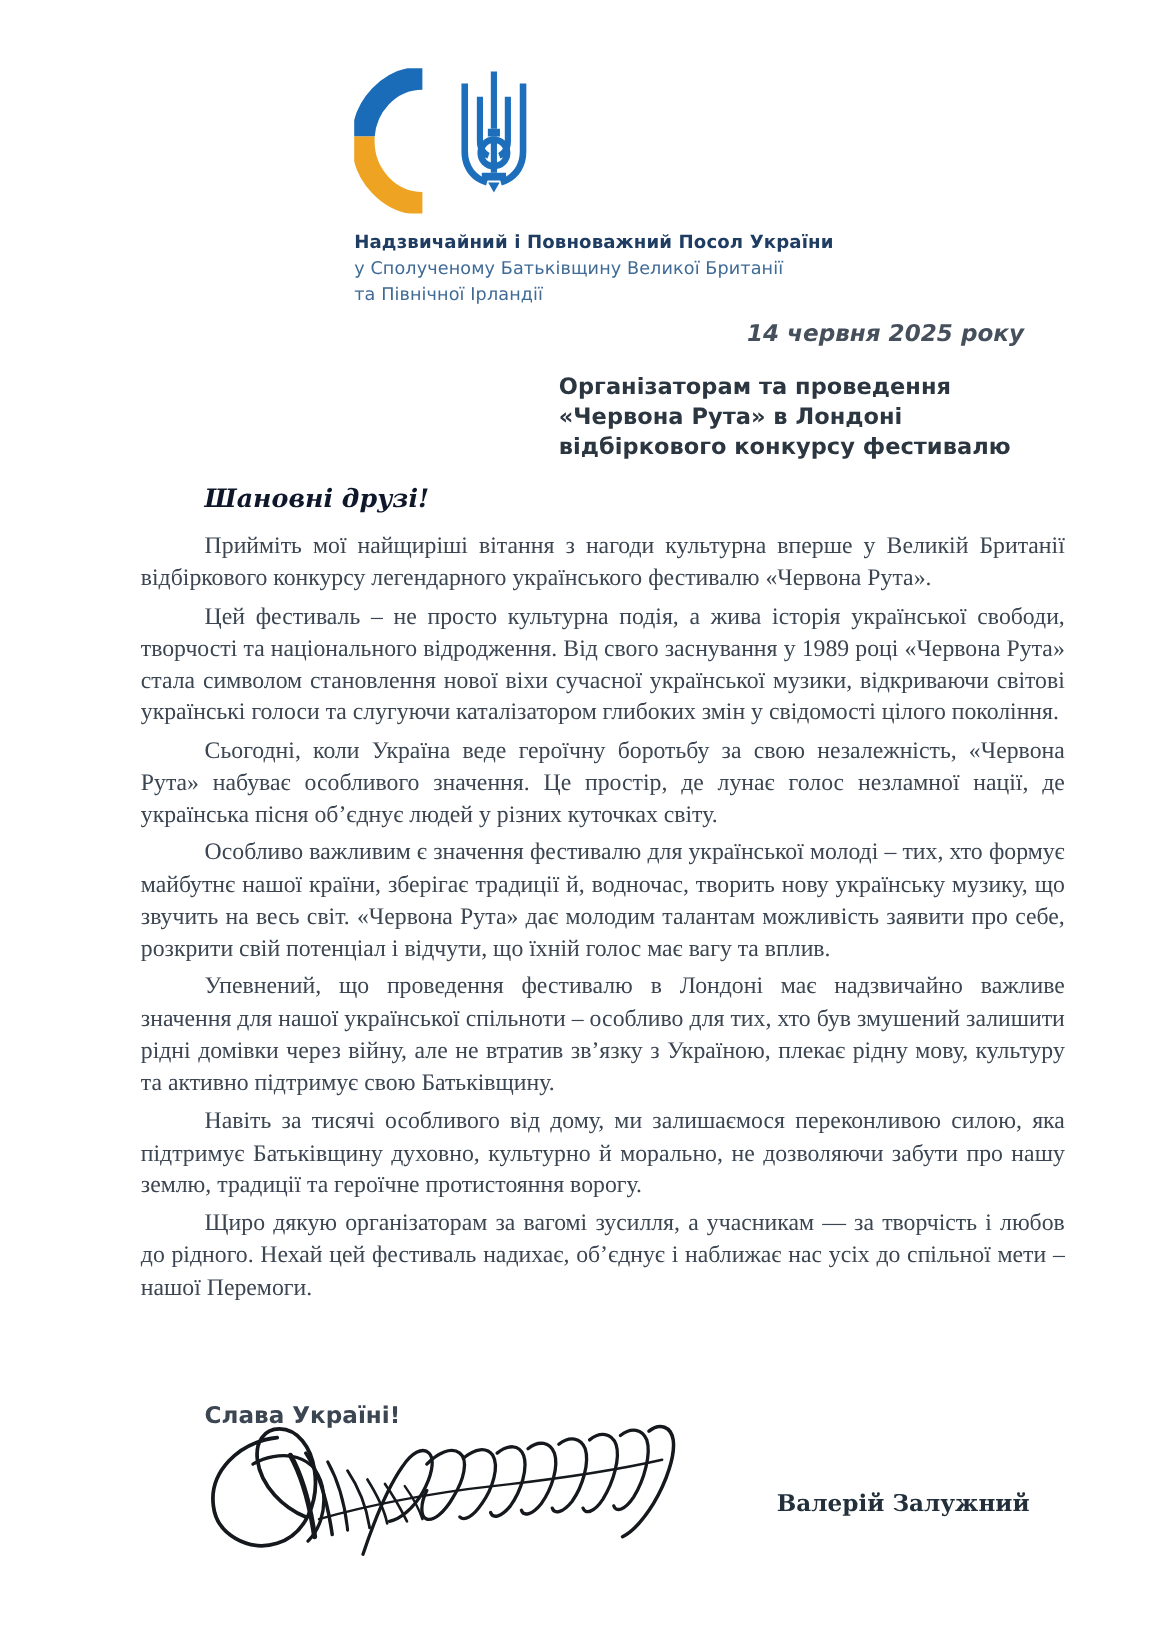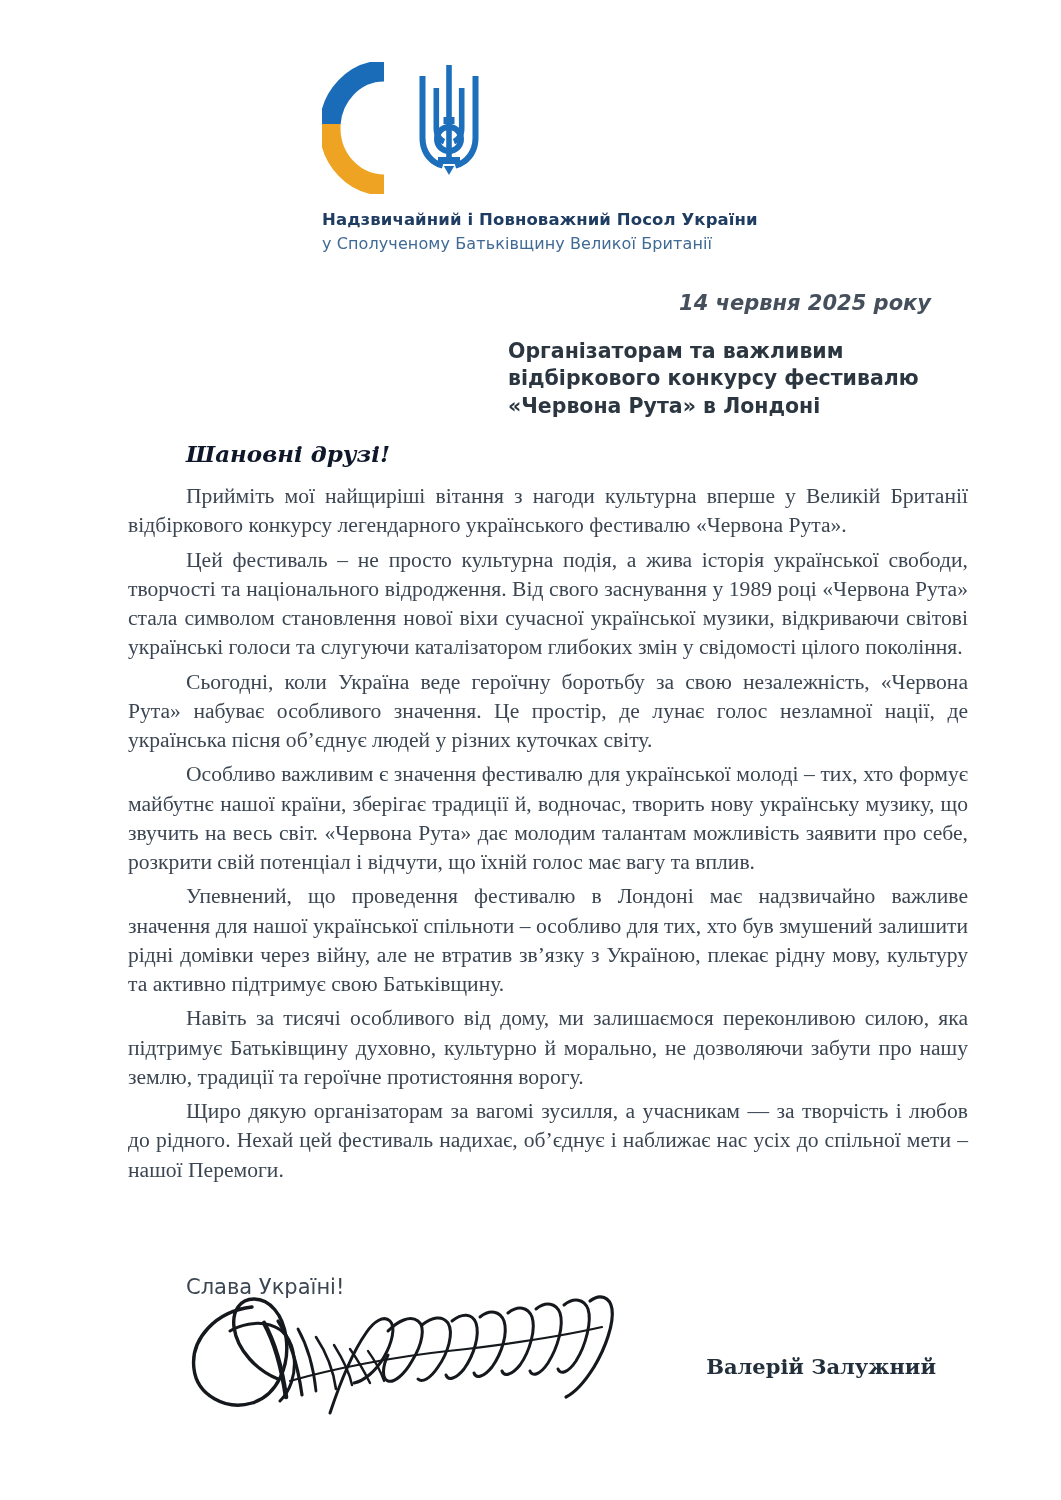--- a/index.html
+++ b/index.html
@@ -114,20 +114,21 @@
 
   
   .slava {
     position: absolute;
     left: 186px;
     top: 1275px;
     font-family: "DejaVu Sans", "Liberation Sans", sans-serif;
     font-size: 21px;
     color: #3b4652;
     white-space: nowrap;
+    font-weight: bold;
   }
 
   
   .signature-svg {
     position: absolute;
     left: 182px;
     top: 1285px;
   }
   .signer-name {
     position: absolute;
@@ -186,29 +187,30 @@
           <path d="M48.5 26 h-5.6 v40 c0 6 -2.4 9 -6 11 l2 5.2 c6.4 -2.6 9.6 -8 9.6 -16 z"></path>
 
           <path d="M22 95 h22 v7 h-22 z"></path>
         </g>
       </svg>
     </div>
 
     <div class="letterhead-lines">
       <div class="lh-line1">Надзвичайний і Повноважний Посол України</div>
       <div class="lh-line2">у Сполученому Батьківщину Великої Британії</div>
+      <div class="lh-line3">та Північної Ірландії</div>
     </div>
   </div>
 
   <div class="date">14 червня 2025 року</div>
 
   <div class="addressee">
-    <div>Організаторам та важливим</div>
+    <div>Організаторам та проведення</div>
+    <div>«Червона Рута» в Лондоні</div>
     <div>відбіркового конкурсу фестивалю</div>
-    <div>«Червона Рута» в Лондоні</div>
   </div>
 
   <div class="salutation">Шановні друзі!</div>
 
   <div class="body-text">
     <p>Прийміть мої найщиріші вітання з нагоди культурна вперше у Великій Британії відбіркового конкурсу легендарного українського фестивалю «Червона Рута».</p>
     <p>Цей фестиваль – не просто культурна подія, а жива історія української свободи, творчості та національного відродження. Від свого заснування у 1989 році «Червона Рута» стала символом становлення нової віхи сучасної української музики, відкриваючи світові українські голоси та слугуючи каталізатором глибоких змін у свідомості цілого покоління.</p>
     <p>Сьогодні, коли Україна веде героїчну боротьбу за свою незалежність, «Червона Рута» набуває особливого значення. Це простір, де лунає голос незламної нації, де українська пісня об’єднує людей у різних куточках світу.</p>
     <p>Особливо важливим є значення фестивалю для української молоді – тих, хто формує майбутнє нашої країни, зберігає традиції й, водночас, творить нову українську музику, що звучить на весь світ. «Червона Рута» дає молодим талантам можливість заявити про себе, розкрити свій потенціал і відчути, що їхній голос має вагу та вплив.</p>
     <p>Упевнений, що проведення фестивалю в Лондоні має надзвичайно важливе значення для нашої української спільноти – особливо для тих, хто був змушений залишити рідні домівки через війну, але не втратив зв’язку з Україною, плекає рідну мову, культуру та активно підтримує свою Батьківщину.</p>

